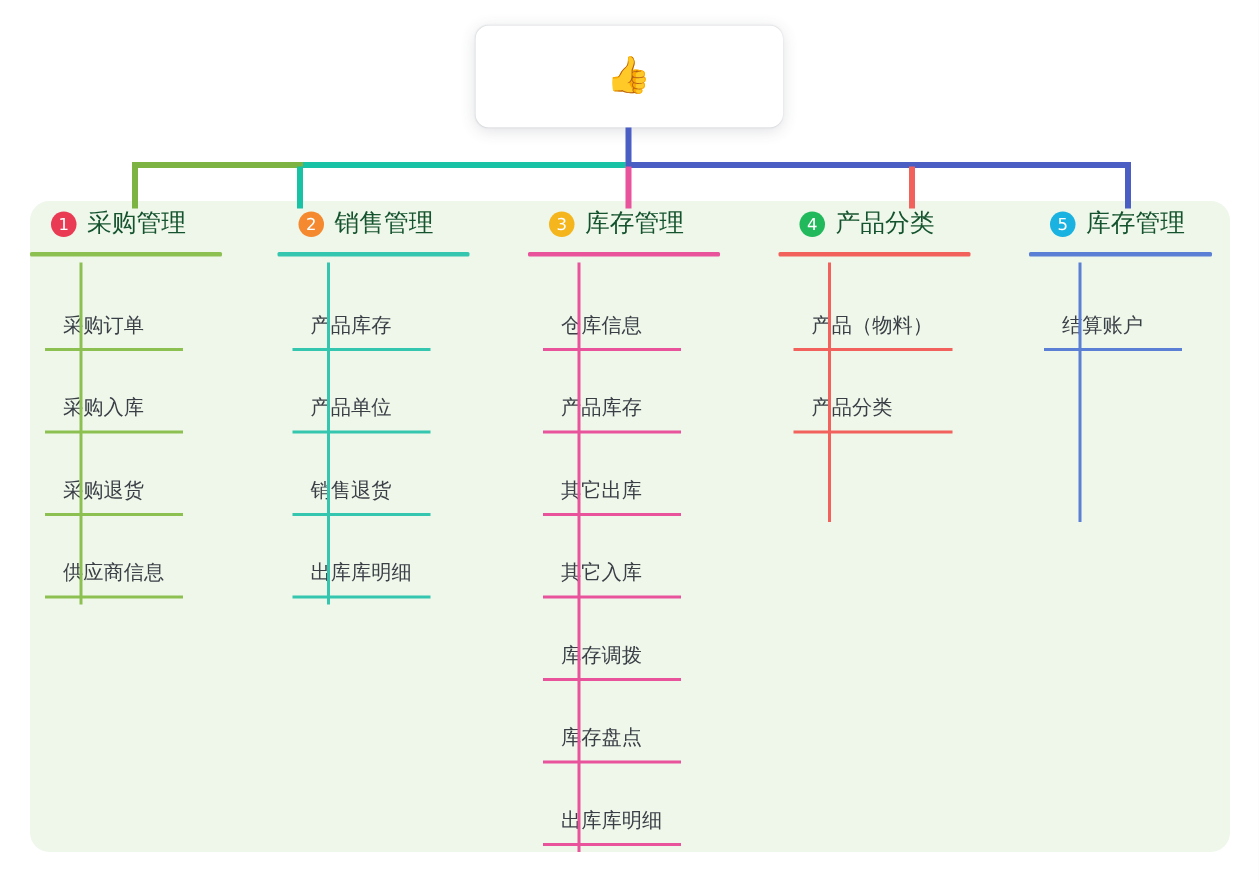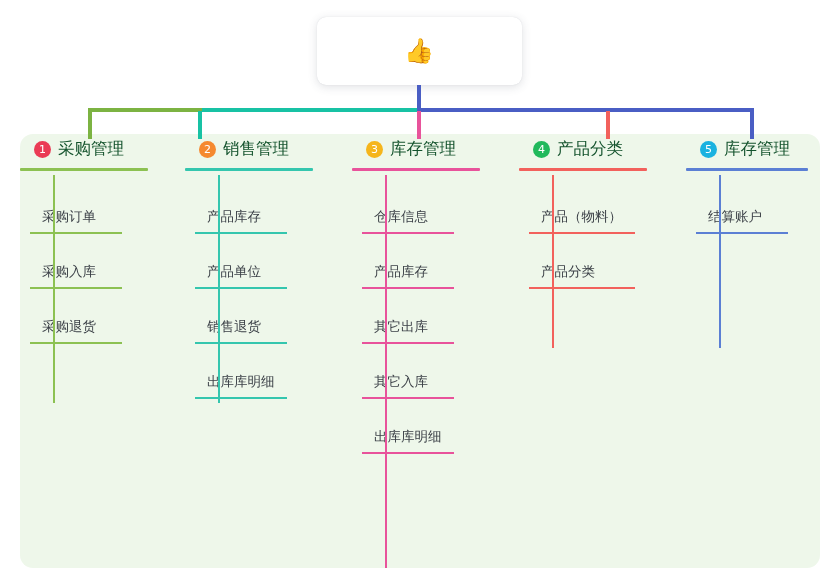--- a/index.html
+++ b/index.html
@@ -181,20 +181,24 @@
             <div class="item-rule" style="width: 92px; background: rgb(140, 193, 82);"></div>
           </div>
           <div class="item">
             <span class="item-label">采购入库</span>
             <div class="item-rule" style="width: 92px; background: rgb(140, 193, 82);"></div>
           </div>
           <div class="item">
             <span class="item-label">采购退货</span>
             <div class="item-rule" style="width: 92px; background: rgb(140, 193, 82);"></div>
           </div>
+          <div class="item">
+            <span class="item-label">供应商信息</span>
+            <div class="item-rule" style="width: 92px; background: rgb(140, 193, 82);"></div>
+          </div>
         </div>
         <div class="spine" style="left: 33px; height: 228px; background: rgb(140, 193, 82);"></div>
       </div>
       <div class="col" style="left: 185px; width: 158px;">
         <div class="col-head">
           <span class="badge" style="background: rgb(245, 137, 47);">2</span>
           <span class="col-title">销售管理</span>
         </div>
         <div class="head-rule" style="width: 128px; background: rgb(52, 198, 174);"></div>
         <div class="items">
@@ -234,20 +238,28 @@
           </div>
           <div class="item">
             <span class="item-label">其它出库</span>
             <div class="item-rule" style="width: 92px; background: rgb(232, 83, 155);"></div>
           </div>
           <div class="item">
             <span class="item-label">其它入库</span>
             <div class="item-rule" style="width: 92px; background: rgb(232, 83, 155);"></div>
           </div>
           <div class="item">
+            <span class="item-label">库存调拨</span>
+            <div class="item-rule" style="width: 92px; background: rgb(232, 83, 155);"></div>
+          </div>
+          <div class="item">
+            <span class="item-label">库存盘点</span>
+            <div class="item-rule" style="width: 92px; background: rgb(232, 83, 155);"></div>
+          </div>
+          <div class="item">
             <span class="item-label">出库库明细</span>
             <div class="item-rule" style="width: 92px; background: rgb(232, 83, 155);"></div>
           </div>
         </div>
         <div class="spine" style="left: 33px; height: 393px; background: rgb(232, 83, 155);"></div>
       </div>
       <div class="col" style="left: 519px; width: 158px;">
         <div class="col-head">
           <span class="badge" style="background: rgb(33, 185, 92);">4</span>
           <span class="col-title">产品分类</span>

